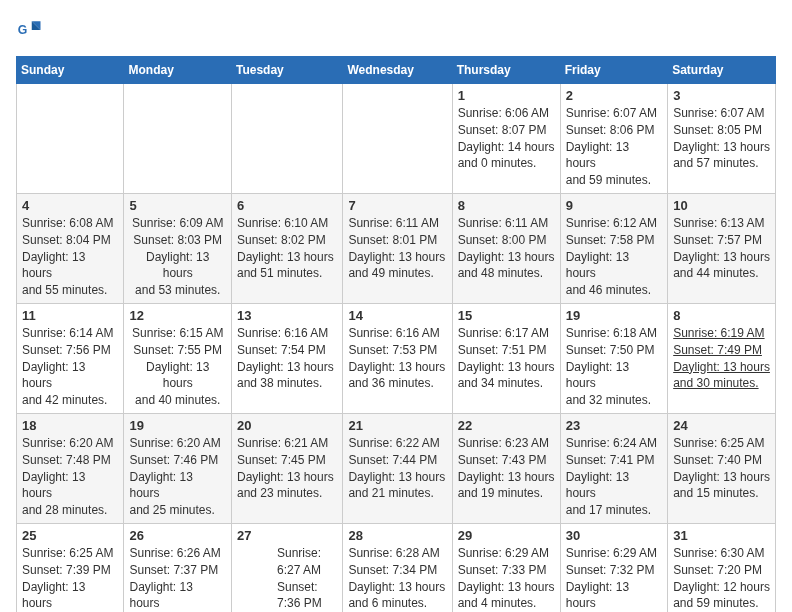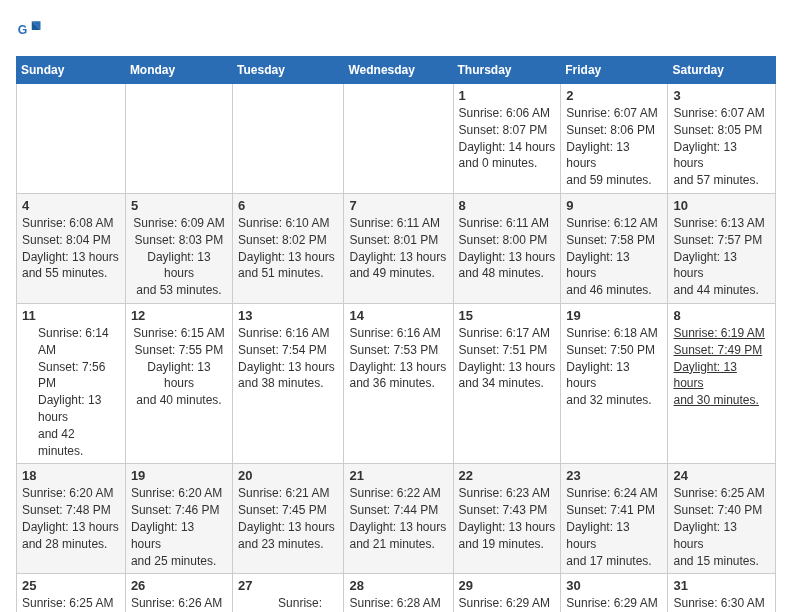--- a/index.html
+++ b/index.html
@@ -197,21 +197,21 @@
           <span class="day-number">10</span>
           <div class="day-info" style="white-space: pre-line;">Sunrise: 6:13 AM
 Sunset: 7:57 PM
 Daylight: 13 hours
 and 44 minutes.</div>
         </td>
       </tr>
       <tr>
         <td>
           <span class="day-number">11</span>
-          <div class="day-info" style="white-space: pre-line; margin-left: 16px;">Sunrise: 6:14 AM
+          <div class="day-info" style="white-space: pre-line;">Sunrise: 6:14 AM
 Sunset: 7:56 PM
 Daylight: 13 hours
 and 42 minutes.</div>
         </td>
         <td>
           <span class="day-number">12</span>
           <div class="day-info" style="white-space: pre-line; text-align: center;">Sunrise: 6:15 AM
 Sunset: 7:55 PM
 Daylight: 13 hours
 and 40 minutes.</div>

